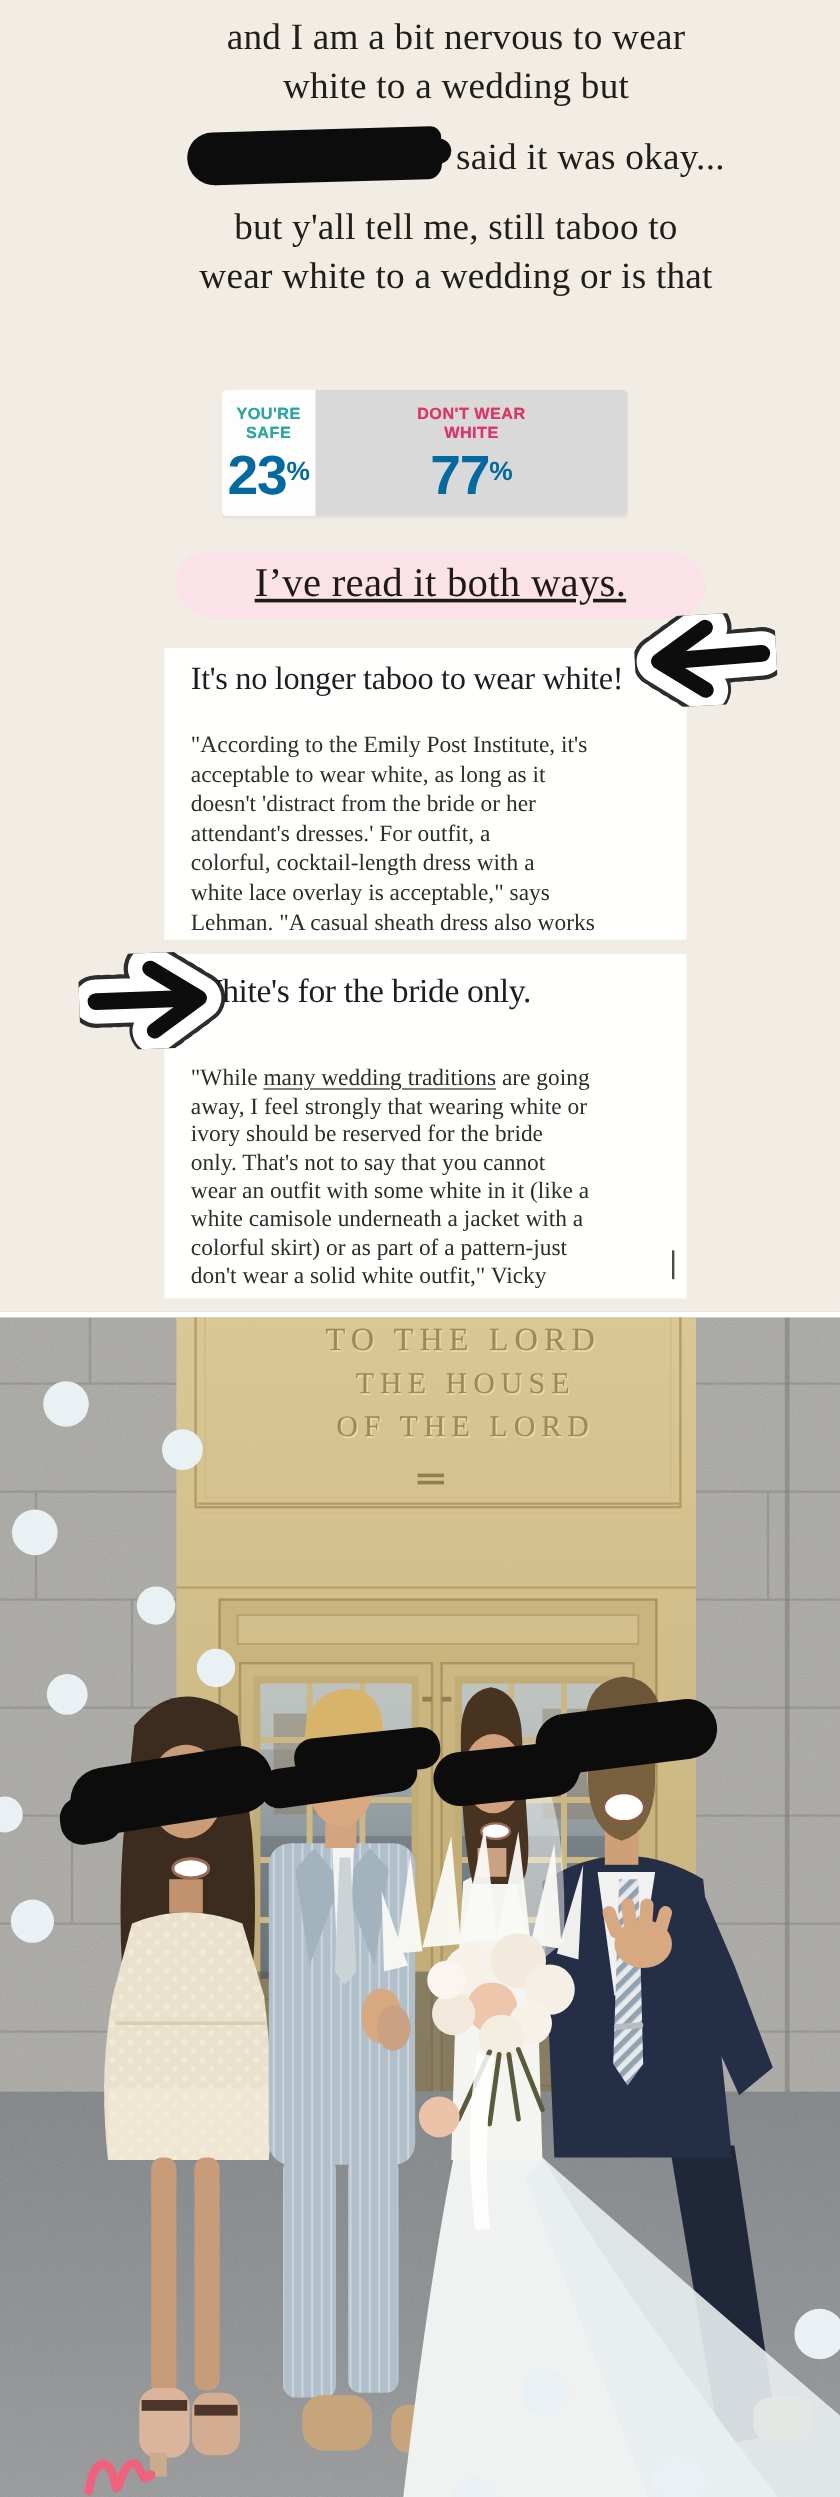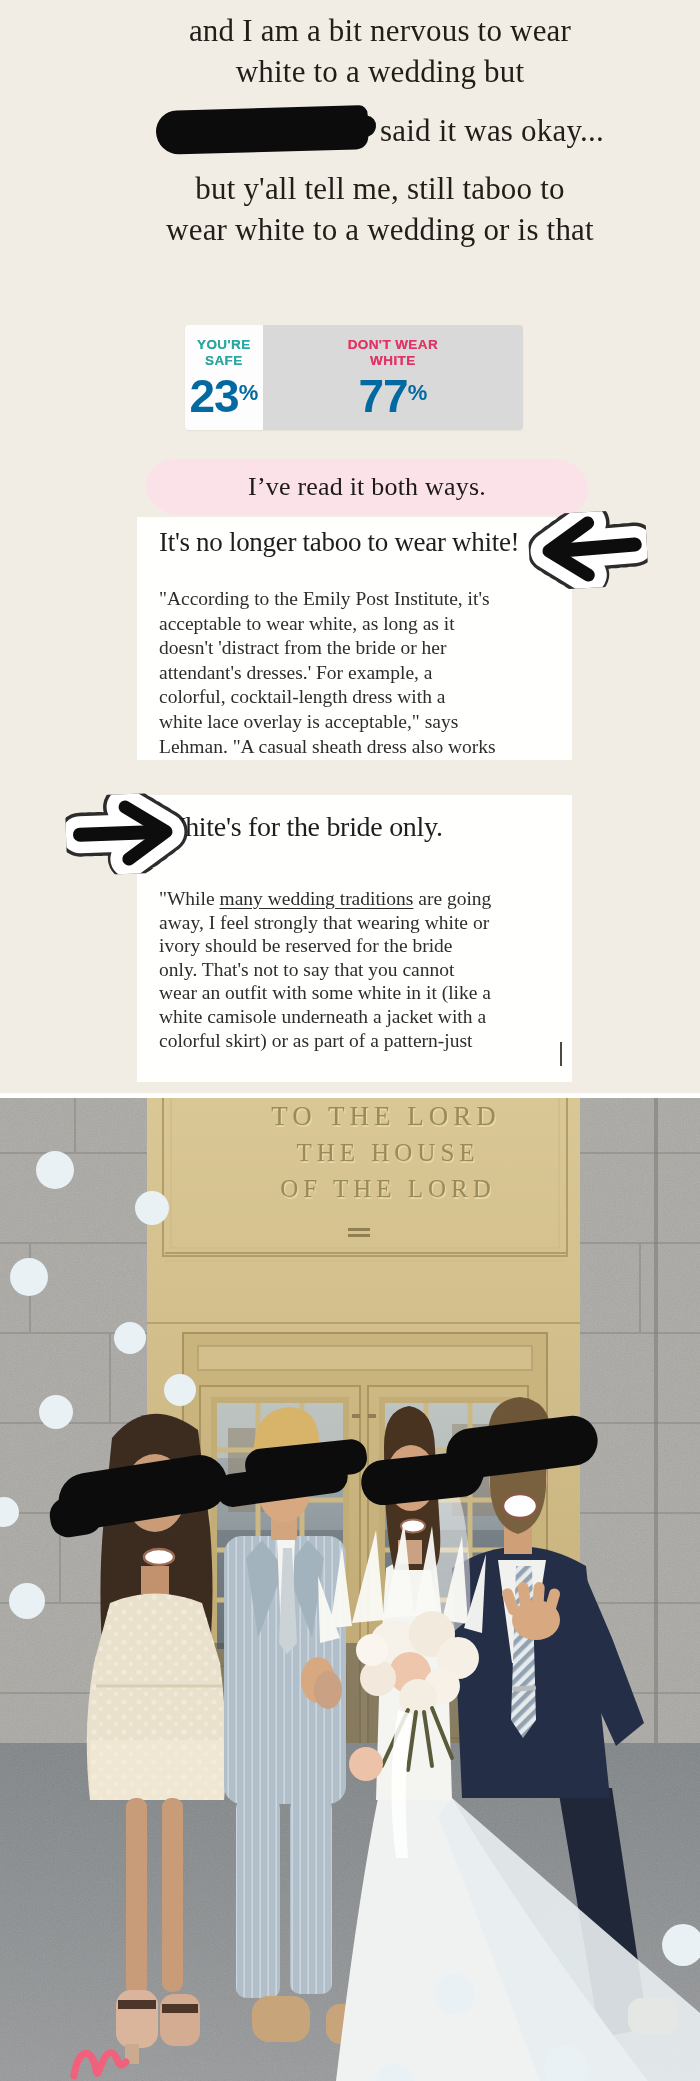--- a/index.html
+++ b/index.html
@@ -36,24 +36,24 @@
   @supports ((-webkit-background-clip:text) or (background-clip:text)){
     .poll-label{background:linear-gradient(180deg,var(--g1),var(--g2));
       -webkit-background-clip:text;background-clip:text;color:transparent;}
   }
   .poll-num{font-weight:bold;font-size:46px;line-height:48px;color:#0369a1;letter-spacing:-1px;}
   .poll-num .pct{font-size:22px;font-weight:bold;vertical-align:12px;letter-spacing:0;}
   
   .highlight-pill{position:absolute;left:146px;top:459px;width:442px;height:56px;
     background:#fbe2e8;border-radius:28px 34px 26px 34px / 26px 30px 26px 30px;
     display:flex;align-items:center;justify-content:center;}
-  .highlight-text{font-size:26px;color:#1d1a17;letter-spacing:.2px;}
+  .highlight-text{font-size:34px;color:#1d1a17;letter-spacing:.2px;text-decoration:underline;}
   
   .card{position:absolute;left:137px;width:435px;background:#fffffe;overflow:hidden;}
-  #card1{top:517px;height:243px;}
+  #card1{top:540px;height:243px;}
   #card2{top:795px;height:287px;}
   .card-title{position:absolute;left:22px;color:#1e1e1e;font-size:27px;letter-spacing:-.3px;}
   #card1 .card-title{top:10px;}
   #card2 .card-title{top:16px;font-size:28px;}
   .card-body{position:absolute;left:22px;right:10px;color:#2e2d2c;font-size:19.5px;}
   #card1 .card-body{top:70px;line-height:24.6px;}
   #card2 .card-body{top:92px;line-height:23.6px;}
   .card-body div{white-space:nowrap;}
   .body-link{text-decoration:underline;text-underline-offset:3px;margin-top:28px;}
   .text-cursor{position:absolute;right:10px;bottom:16px;width:2.5px;height:24px;background:#4a4a4a;}
@@ -98,21 +98,21 @@
   <div class="highlight-pill">
     <span class="highlight-text">I’ve read it both ways.</span>
   </div>
 
   <div class="card" id="card1">
     <div class="card-title">It's no longer taboo to wear white!</div>
     <div class="card-body">
       <div>"According to the Emily Post Institute, it's</div>
       <div>acceptable to wear white, as long as it</div>
       <div>doesn't 'distract from the bride or her</div>
-      <div>attendant's dresses.' For example, a</div>
+      <div>attendant's dresses.' For outfit, a</div>
       <div>colorful, cocktail-length dress with a</div>
       <div>white lace overlay is acceptable," says</div>
       <div>Lehman. "A casual sheath dress also works</div>
     </div>
   </div>
 
   <svg class="arrow-sticker" id="arrowL" width="118" height="76" viewBox="0 0 118 76">
     <g fill="none" stroke-linecap="round" stroke-linejoin="round">
       <path d="M106 35 L36 37 M60 11 L20 37 L58 63" stroke="#161616" stroke-width="44" stroke-dasharray="2.5 6.5" opacity=".9"></path>
       <path d="M106 35 L36 37 M60 11 L20 37 L58 63" stroke="#ffffff" stroke-width="37"></path>
@@ -126,20 +126,21 @@
     <div class="card-body">
       <div>
         <span>"While </span><span class="body-link">many wedding traditions</span><span> are going</span>
       </div>
       <div>away, I feel strongly that wearing white or</div>
       <div>ivory should be reserved for the bride</div>
       <div>only. That's not to say that you cannot</div>
       <div>wear an outfit with some white in it (like a</div>
       <div>white camisole underneath a jacket with a</div>
       <div>colorful skirt) or as part of a pattern-just</div>
+      <div>don't wear a solid white outfit," Vicky</div>
     </div>
     <div class="text-cursor"></div>
   </div>
 
   <svg class="arrow-sticker" id="arrowR" width="122" height="80" viewBox="0 0 122 80">
     <g fill="none" stroke-linecap="round" stroke-linejoin="round">
       <path d="M14 39 L84 39 M60 13 L100 39 L62 65" stroke="#161616" stroke-width="44" stroke-dasharray="2.5 6.5" opacity=".9"></path>
       <path d="M14 39 L84 39 M60 13 L100 39 L62 65" stroke="#ffffff" stroke-width="37"></path>
       <path d="M14 39 L84 39" stroke="#0d0d0d" stroke-width="14"></path>
       <path d="M60 13 L100 39 L62 65" stroke="#0d0d0d" stroke-width="13"></path>

